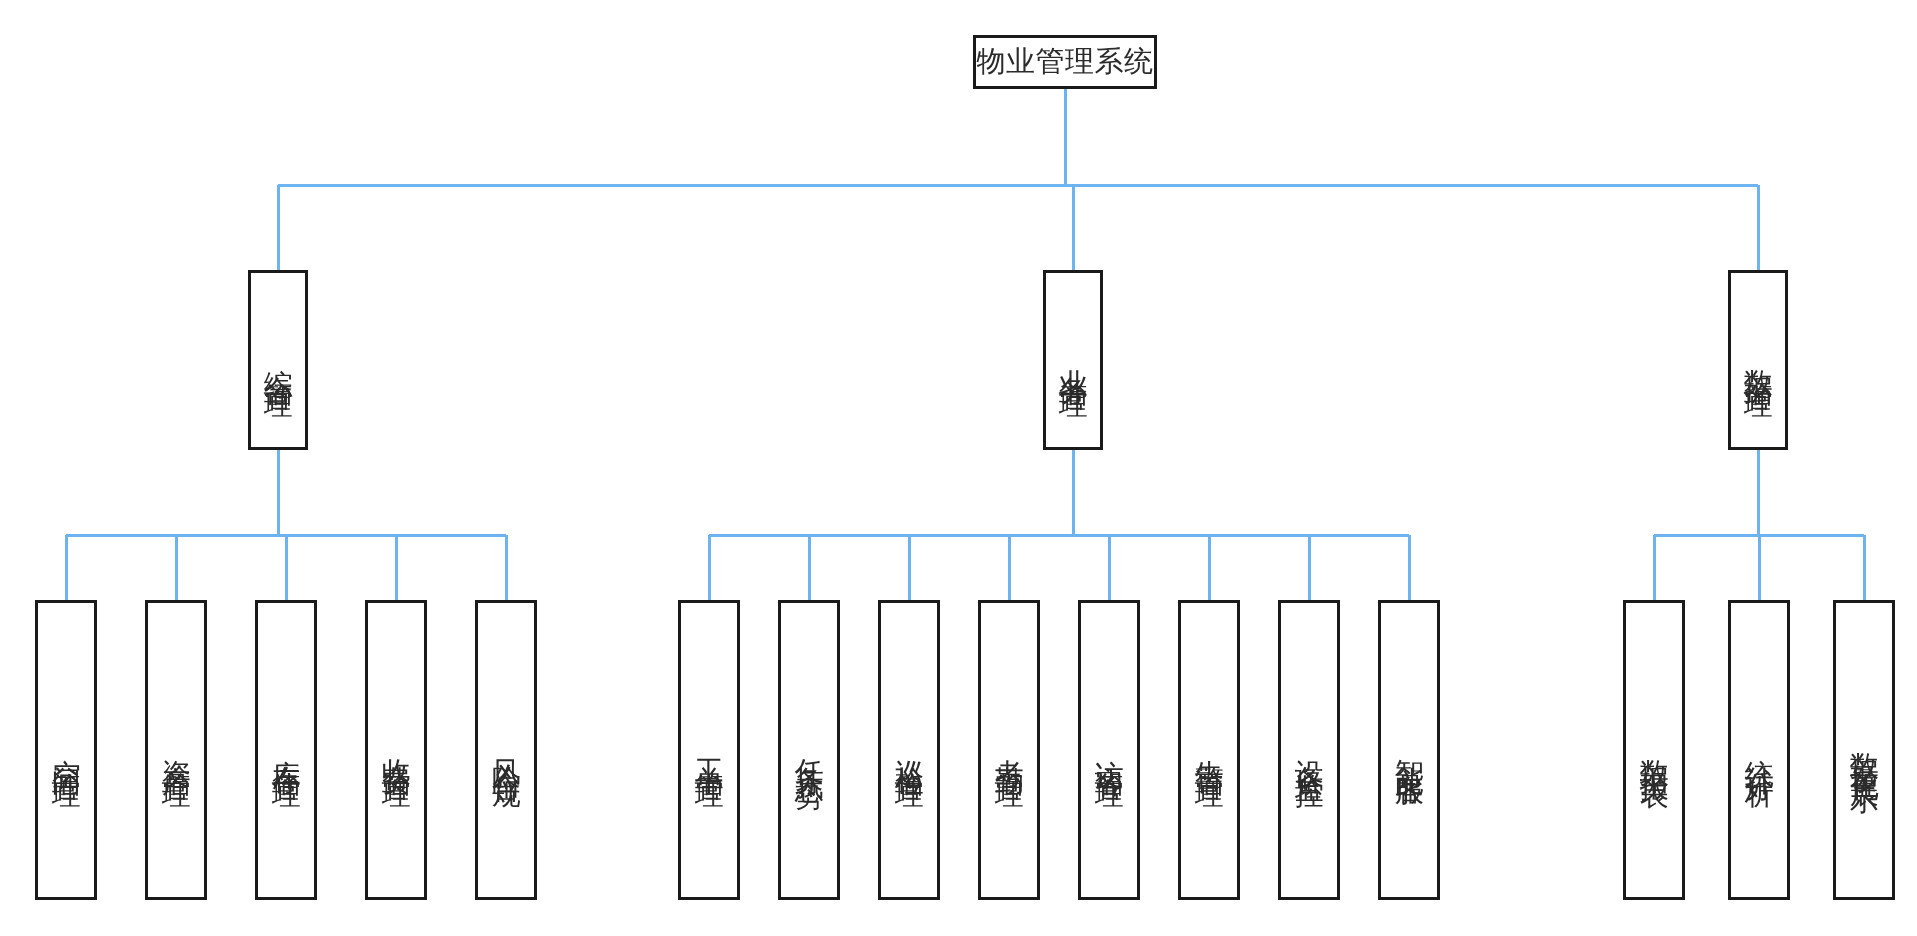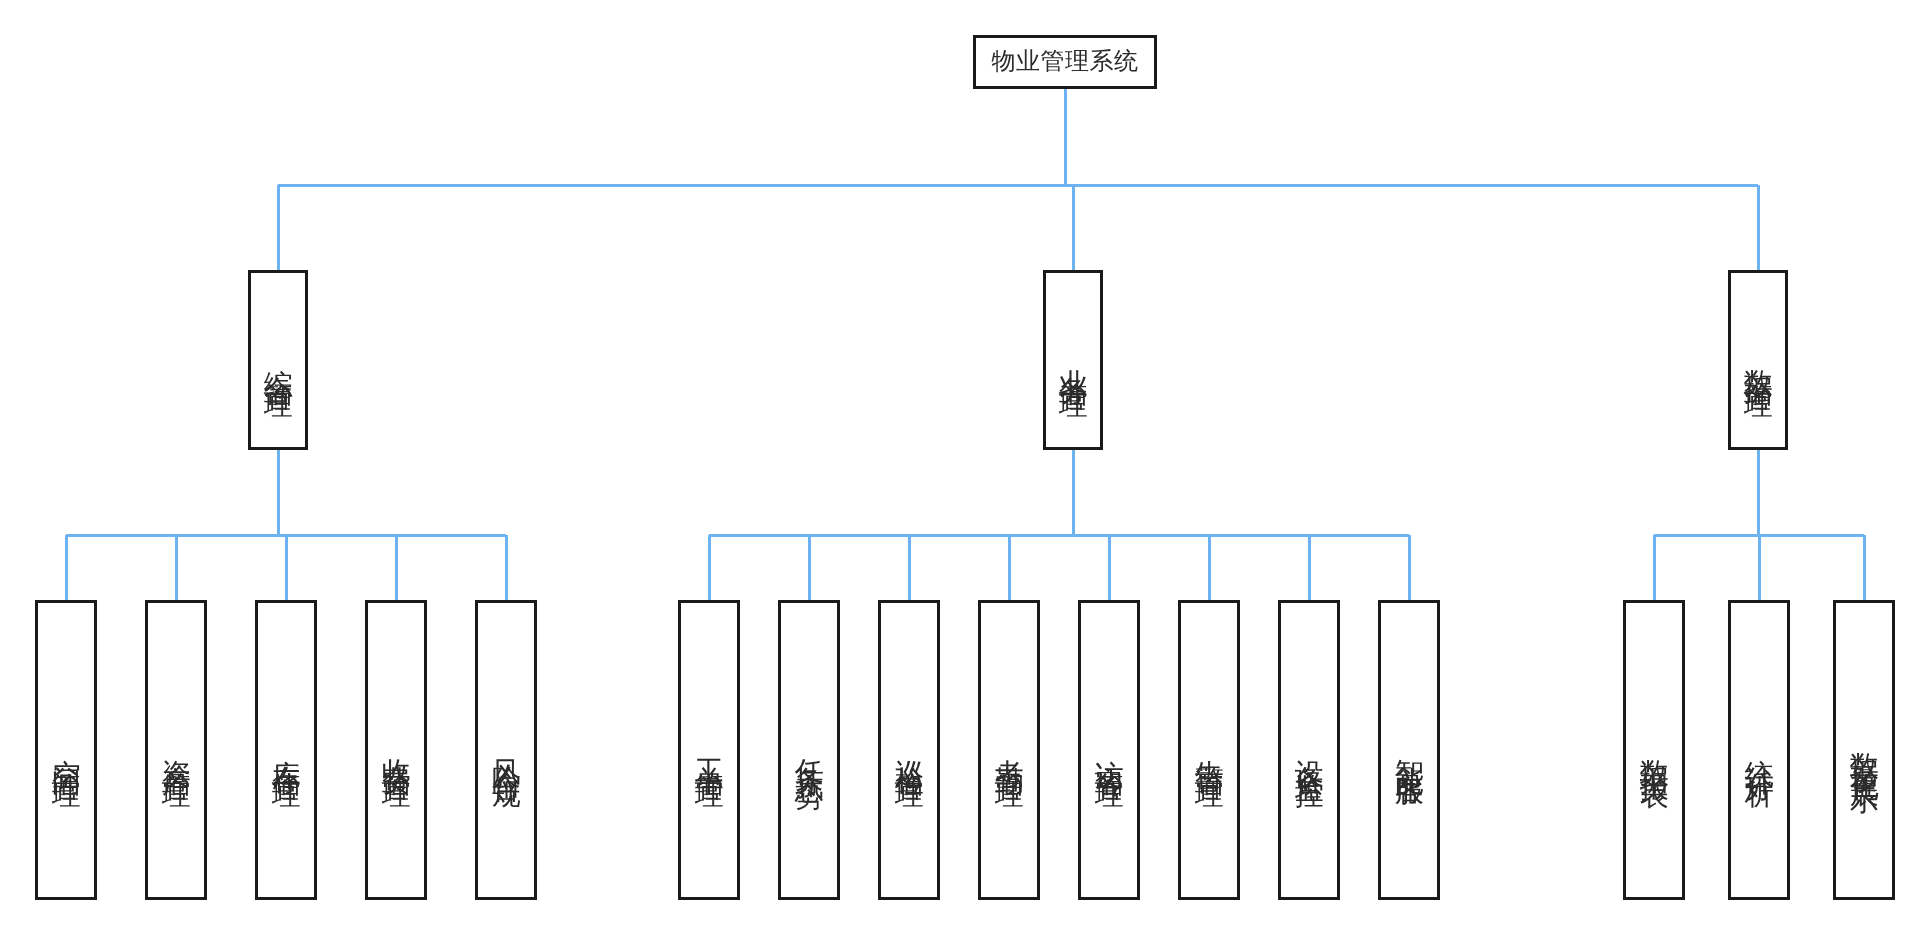--- a/index.html
+++ b/index.html
@@ -35,21 +35,21 @@
     z-index: 2;
   }
   .node-label {
     color: #2b2b2b;
     line-height: 1.22;
     letter-spacing: 0.5px;
     text-align: center;
     white-space: pre;
   }
   .node-root .node-label {
-    font-size: 24px;
+    font-size: 29px;
     writing-mode: horizontal-tb;
   }
   .node-branch .node-label,
   .node-leaf .node-label {
     font-size: 29px;
     writing-mode: vertical-rl;
     text-orientation: upright;
     letter-spacing: 7px;
   }
 </style>

